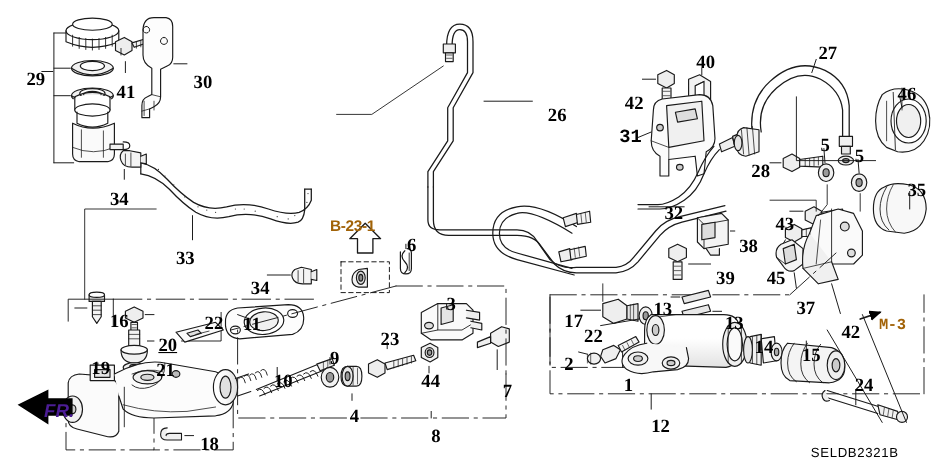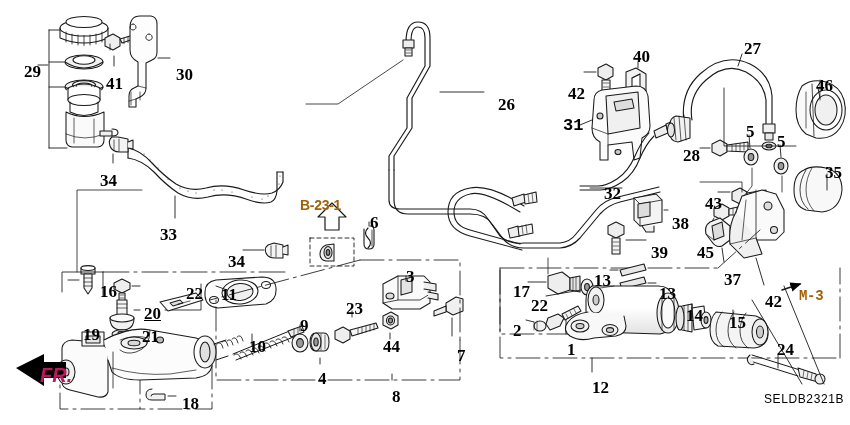--- a/index.html
+++ b/index.html
@@ -6,21 +6,21 @@
   body{font-family:"Liberation Sans",sans-serif;}
   #sheet{position:relative;width:850px;height:425px;background:#ffffff;overflow:hidden;}
   #art{position:absolute;left:0;top:0;width:850px;height:425px;}
   .cal{position:absolute;font-family:"Liberation Serif",serif;font-weight:700;color:#000;
        font-size:17px;line-height:1;white-space:nowrap;}
   .sec{position:absolute;font-family:"Liberation Sans",sans-serif;font-weight:700;
        font-size:14px;letter-spacing:-0.3px;color:#a16207;white-space:nowrap;}
   .partno{position:absolute;font-family:"Liberation Sans",sans-serif;font-size:12px;
           letter-spacing:.6px;color:#000;white-space:nowrap;}
   .fr{position:absolute;font-family:"Liberation Sans",sans-serif;font-weight:700;
-      font-size:20px;font-style:italic;color:#be185d;white-space:nowrap;}
+      font-size:17px;font-style:italic;color:#4c1d95;white-space:nowrap;}
 </style>
 </head>
 <body>
 
 <div id="sheet">
 
   <svg id="art" viewBox="0 0 850 425" xmlns="http://www.w3.org/2000/svg">
     <defs>
       <linearGradient id="cyl" x1="0" y1="0" x2="0" y2="1">
         <stop offset="0" stop-color="#ffffff"></stop>
@@ -653,15 +653,15 @@
       <div class="cal" style="left: 659px; top: 285px;">13</div>
       <div class="cal" style="left: 686px; top: 307px;">14</div>
       <div class="cal" style="left: 729px; top: 314px;">15</div>
       <div class="cal" style="left: 592px; top: 379px;">12</div>
       <div class="cal" style="left: 777px; top: 341px;">24</div>
     </div>
 
   <div class="sec" style="left:300px;top:197px;">B-23-1</div>
   <div class="sec" style="left:799px;top:288px;font-family:Liberation Mono, monospace;">M-3</div>
   <div class="fr" style="left:40px;top:364px;">FR.</div>
-  <div class="partno" style="left:737px;top:392px;margin-left:27px;">SELDB2321B</div>
+  <div class="partno" style="left:737px;top:404px;">SELDB2321B</div>
 
 </div>
 
 </body></html>

